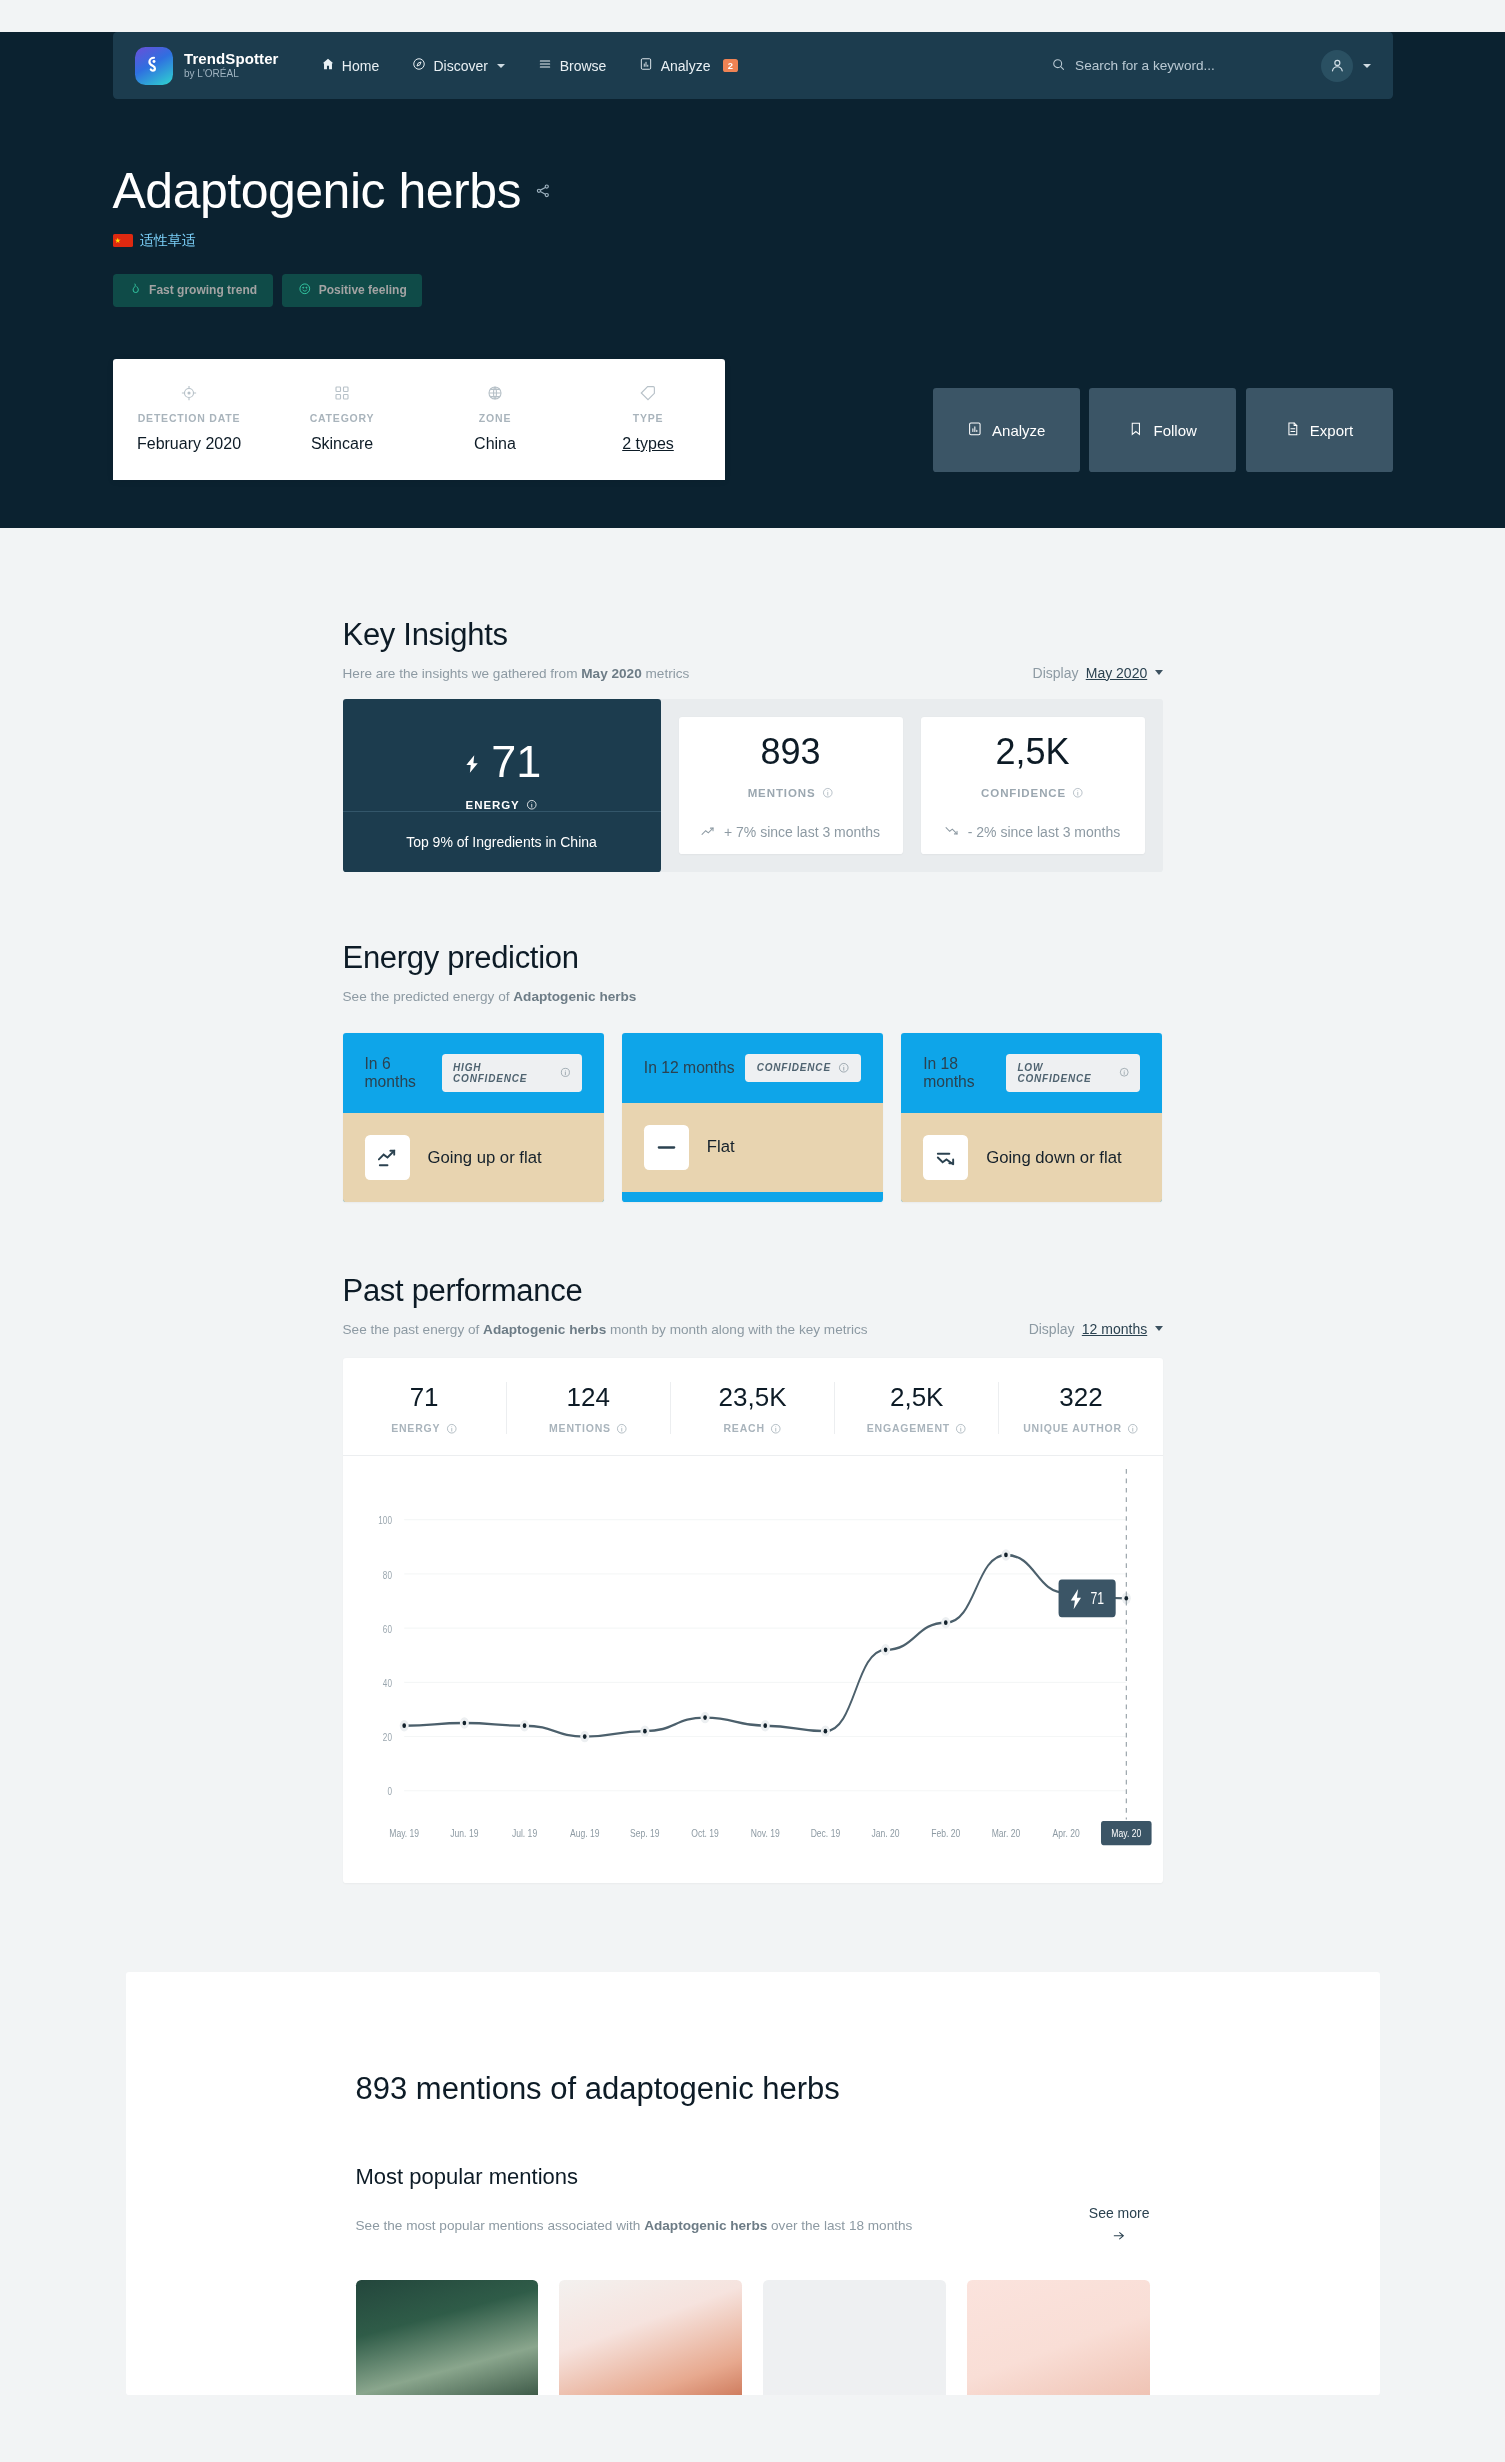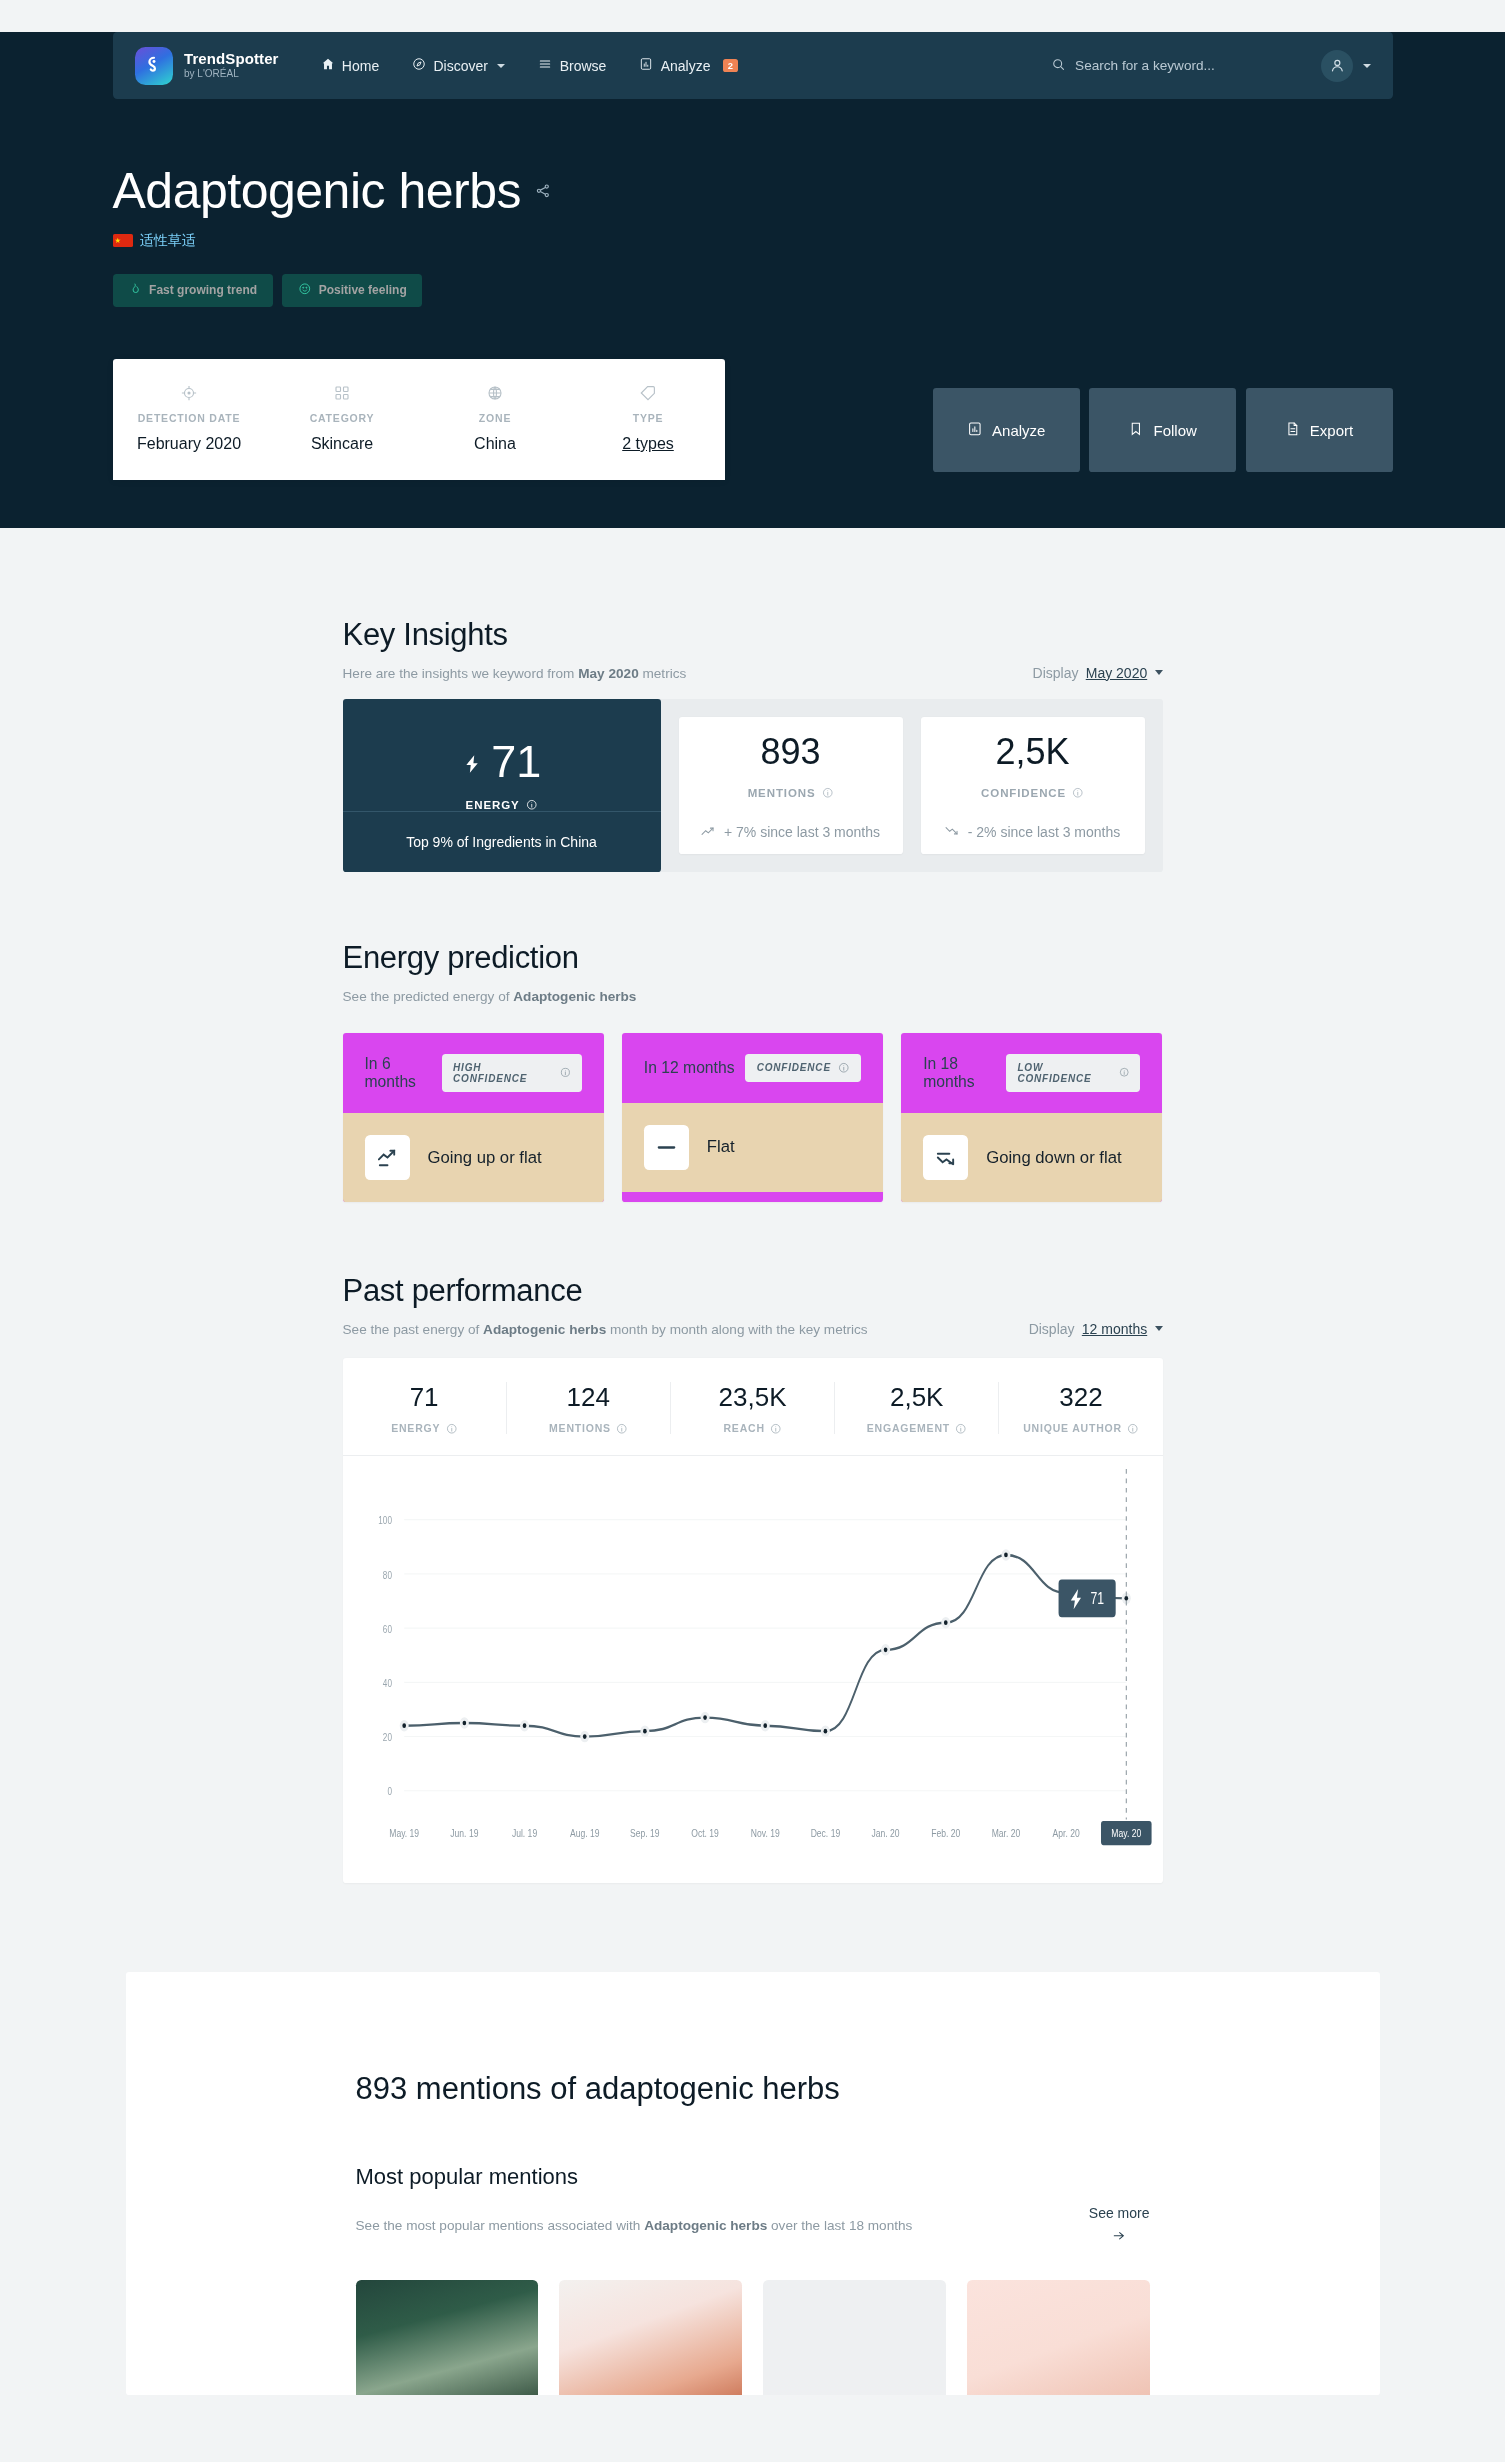--- a/index.html
+++ b/index.html
@@ -146,21 +146,21 @@
     text-align: center; display: flex; flex-direction: column; justify-content: center;
     box-shadow: 0 0.5px 2.1px rgba(0,0,0,.04);
   }
   .kpi-gap { width: 18px; }
   .kpi-white .num { font-size: 36px; color: #0d1b26; font-weight: 400; }
   .kpi-white .kpi-label { margin-top: 13.6px; }
   .kpi-white .kpi-delta { margin-top: 25px; padding-bottom: 0; }
 
   
   .pred-row { display: flex; gap: 18px; margin-top: 29px; }
-  .pred-card { flex: 1; background: #d946ef; border-radius: 3.1px; overflow: hidden; box-shadow: 0 0.5px 2.1px rgba(0,0,0,.04); }
+  .pred-card { flex: 1; background: #0ea5e9; border-radius: 3.1px; overflow: hidden; box-shadow: 0 0.5px 2.1px rgba(0,0,0,.04); }
   .pred-head { display: flex; align-items: center; padding: 21px 22px; }
   .pred-when { font-size: 15.7px; color: #2b4250; }
   .pred-conf {
     margin-left: auto; background: #eef0f2; border-radius: 3.7px; padding: 8.4px 11.5px;
     font-size: 10px; letter-spacing: 0.8px; color: #4f6370; font-weight: 700;
     display: flex; align-items: center; gap: 7.3px; font-style: italic;
   }
   .pred-body { background: #e8d4b0; display: flex; align-items: center; gap: 18px; padding: 22px; }
   .pred-ico { width: 45px; height: 45px; background: #fff; border-radius: 5.2px; display: flex; align-items: center; justify-content: center; }
   .pred-ico svg { width: 23px; height: 23px; }
@@ -374,21 +374,21 @@
       </div>
     </div>
   </div>
 
   <div class="content">
     <div class="inner">
 
       <div class="sec-head">
         <div>
           <div class="sec-title">Key Insights</div>
-          <div class="sec-sub"><span>Here are the insights we keyword from </span><b>May 2020</b><span> metrics</span></div>
+          <div class="sec-sub"><span>Here are the insights we gathered from </span><b>May 2020</b><span> metrics</span></div>
         </div>
         <div class="display-ctl">
           <span>Display</span>
           <span class="val">May 2020</span>
           <span class="dcaret"></span>
         </div>
       </div>
 
       <div class="kpi-row">
         <div class="kpi-energy">

